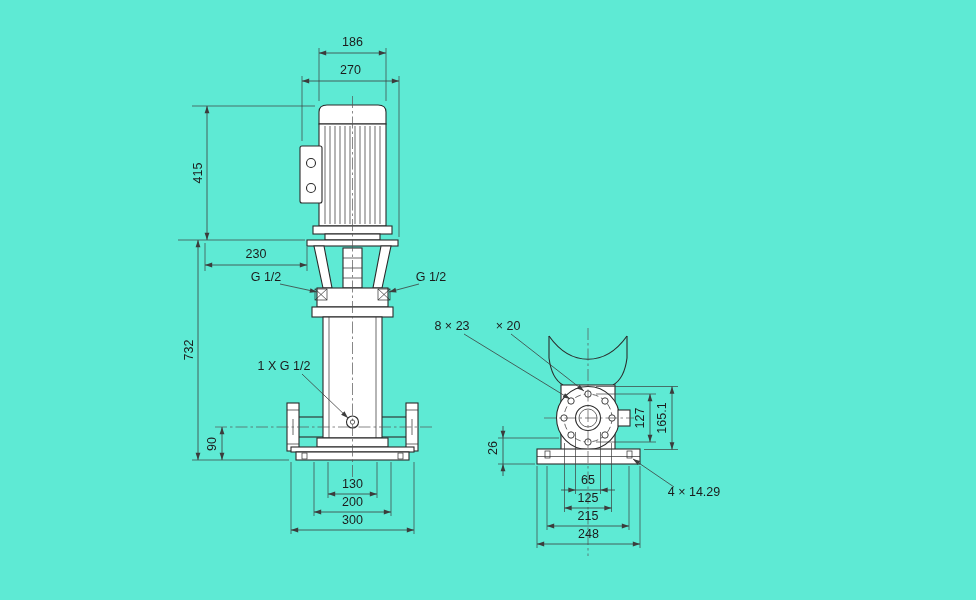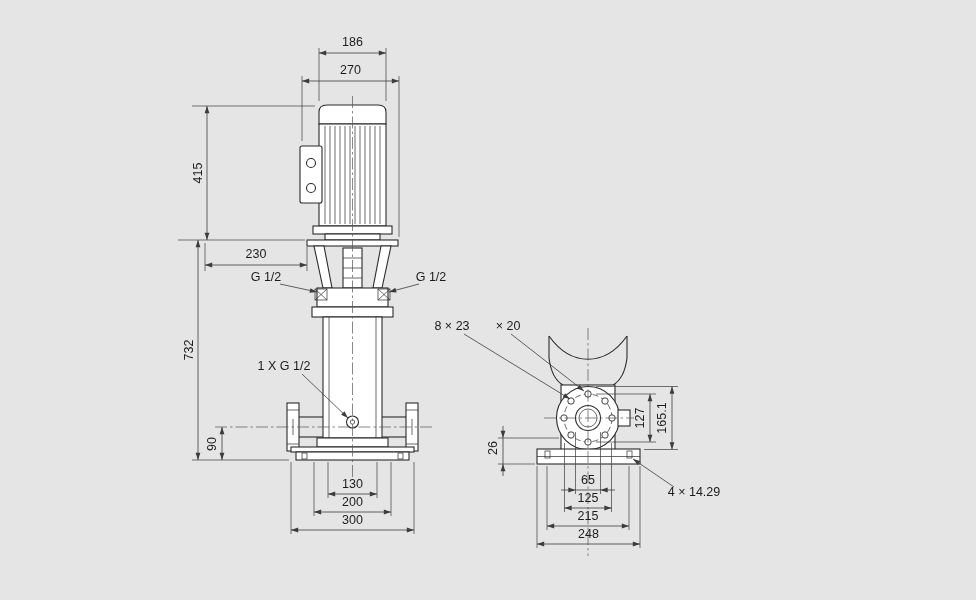--- a/index.html
+++ b/index.html
@@ -1,16 +1,16 @@
 <!DOCTYPE html>
 <html><head>
 <meta charset="utf-8">
 <style>
   html,body{margin:0;padding:0;background:#ffffff;}
-  .canvas{width:976px;height:600px;position:relative;background:#e5e5e5;overflow:hidden;}
+  .canvas{width:976px;height:600px;position:relative;background:#5eead4;overflow:hidden;}
   svg{display:block;}
   svg text{
     font-family:"Liberation Sans","DejaVu Sans",sans-serif;
     font-size:12.5px;
     fill:#1c1c1c;
   }
   .outline{fill:#ffffff;stroke:#2b2b2b;stroke-width:1.1;}
   .part{fill:none;stroke:#2b2b2b;stroke-width:1.1;}
   .thin{fill:none;stroke:#2b2b2b;stroke-width:0.7;}
   .dashedc{fill:none;stroke:#2b2b2b;stroke-width:0.7;stroke-dasharray:6 3;}

